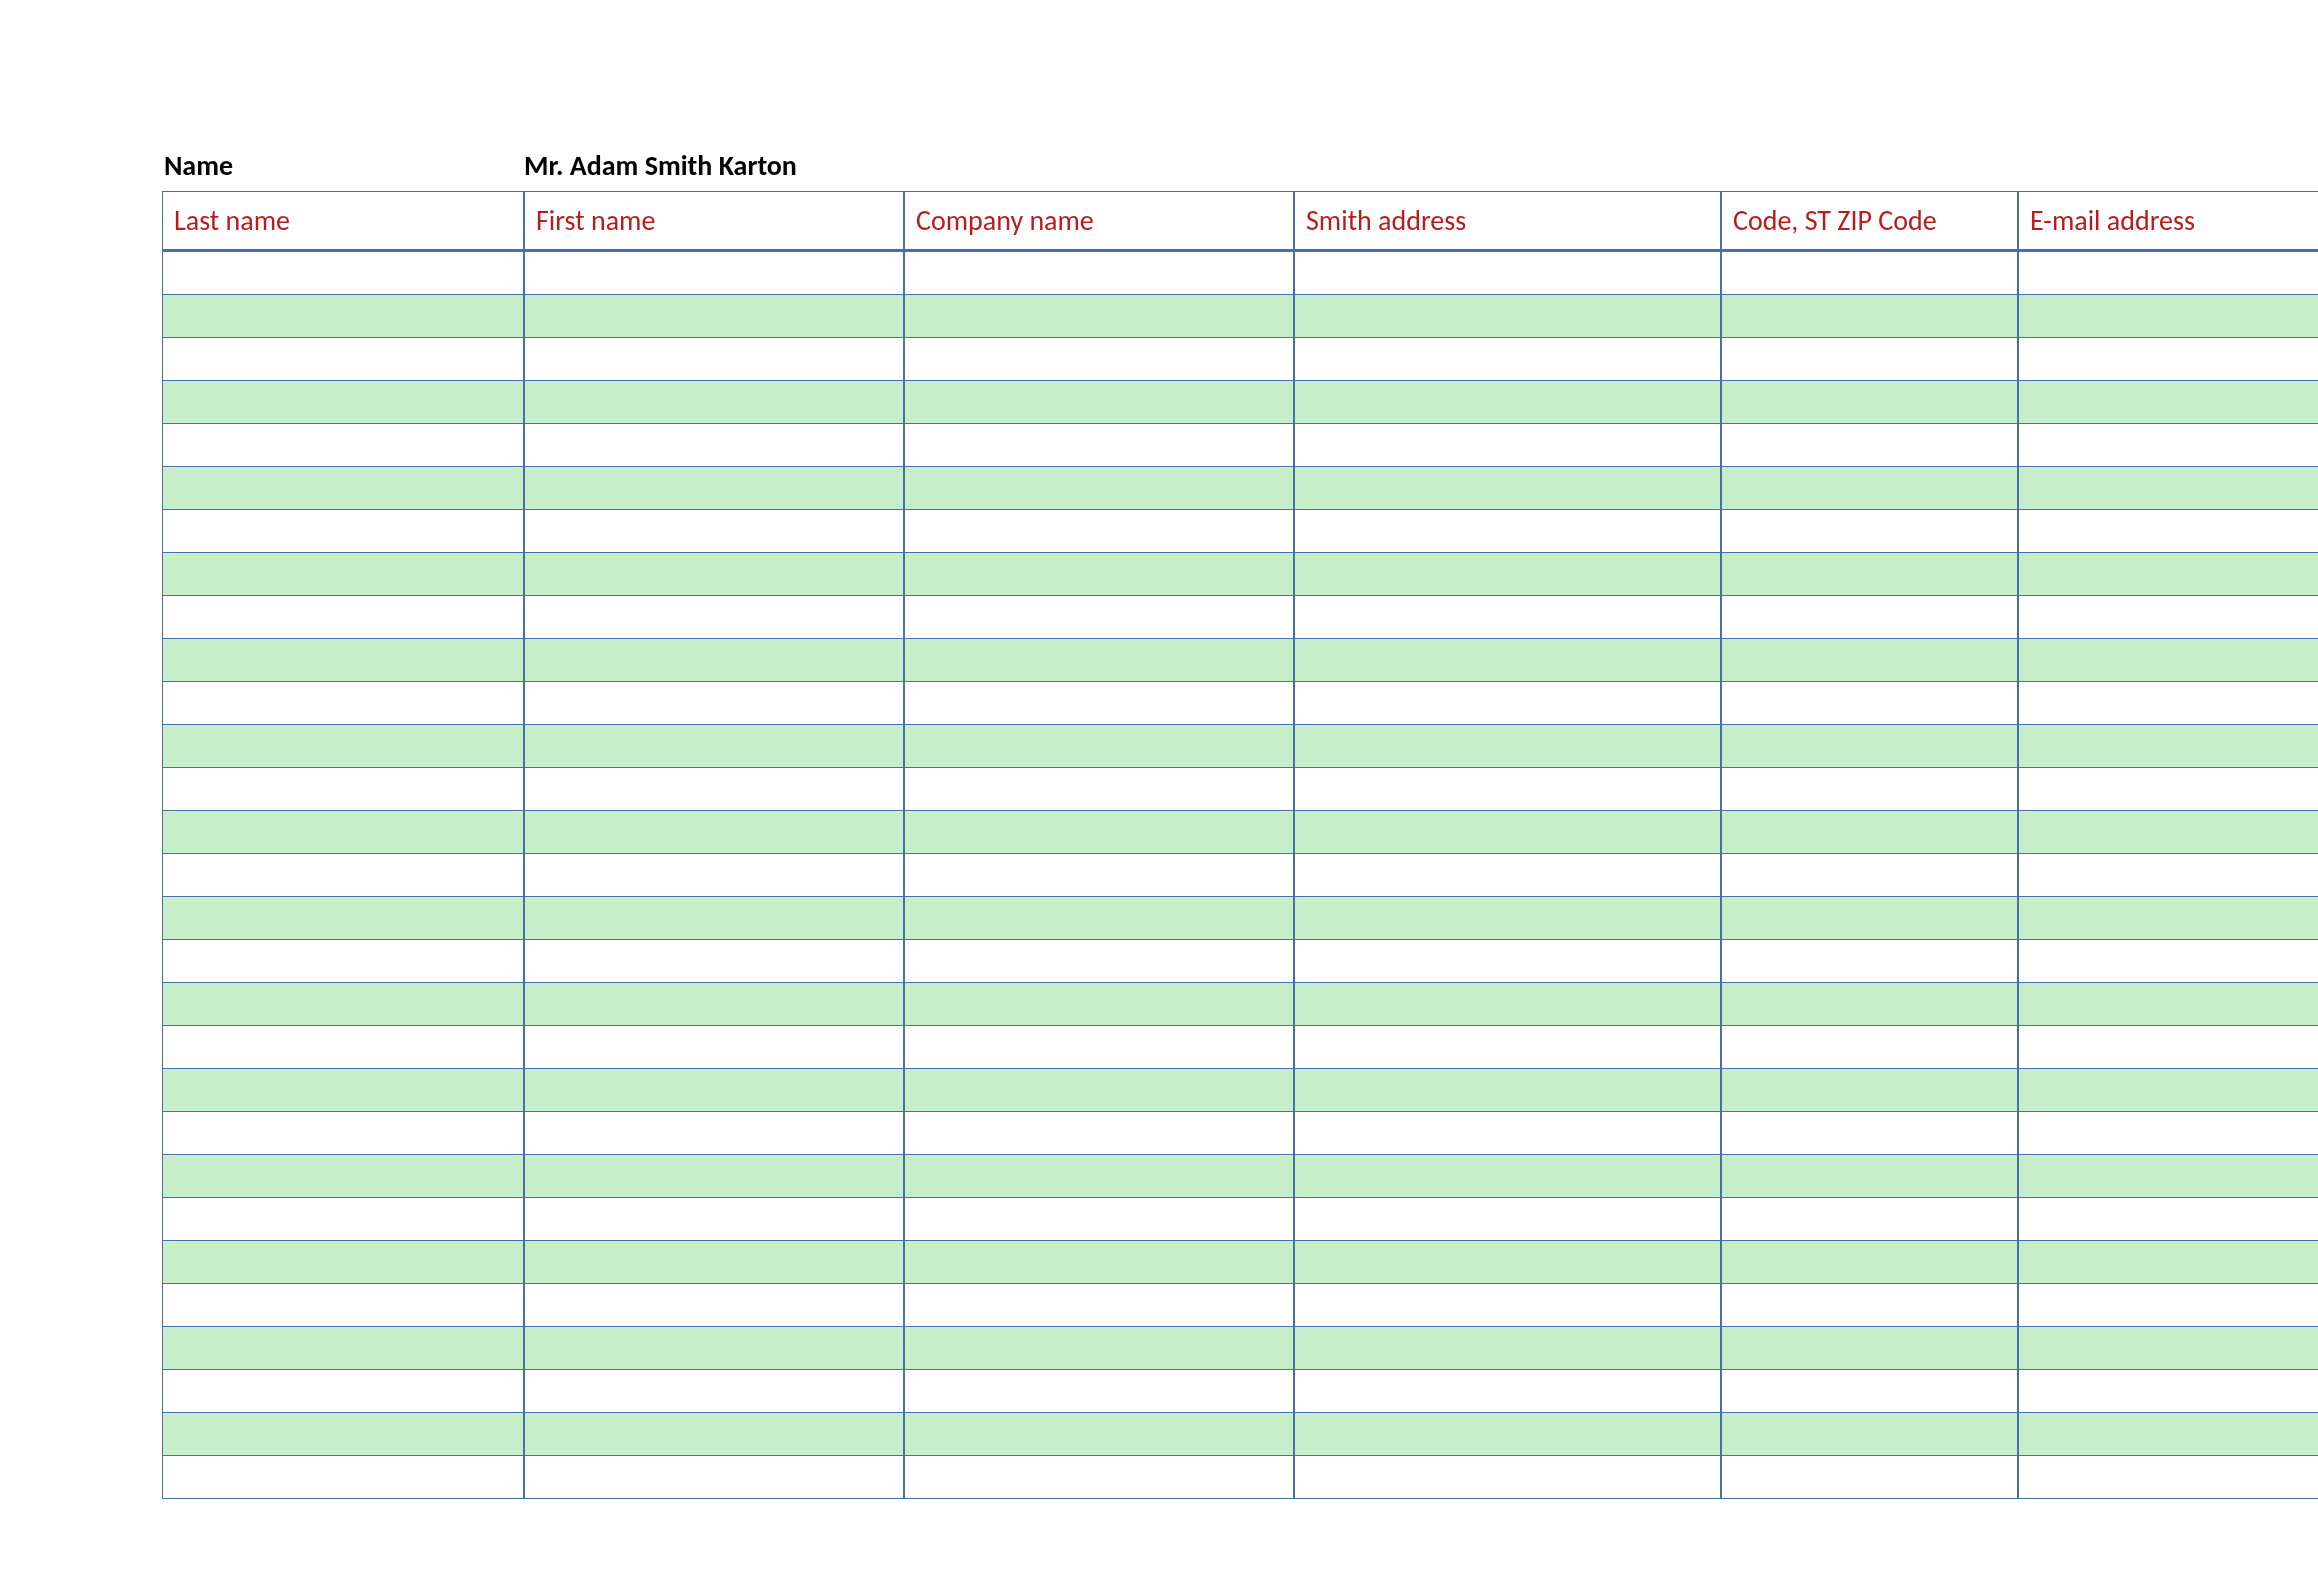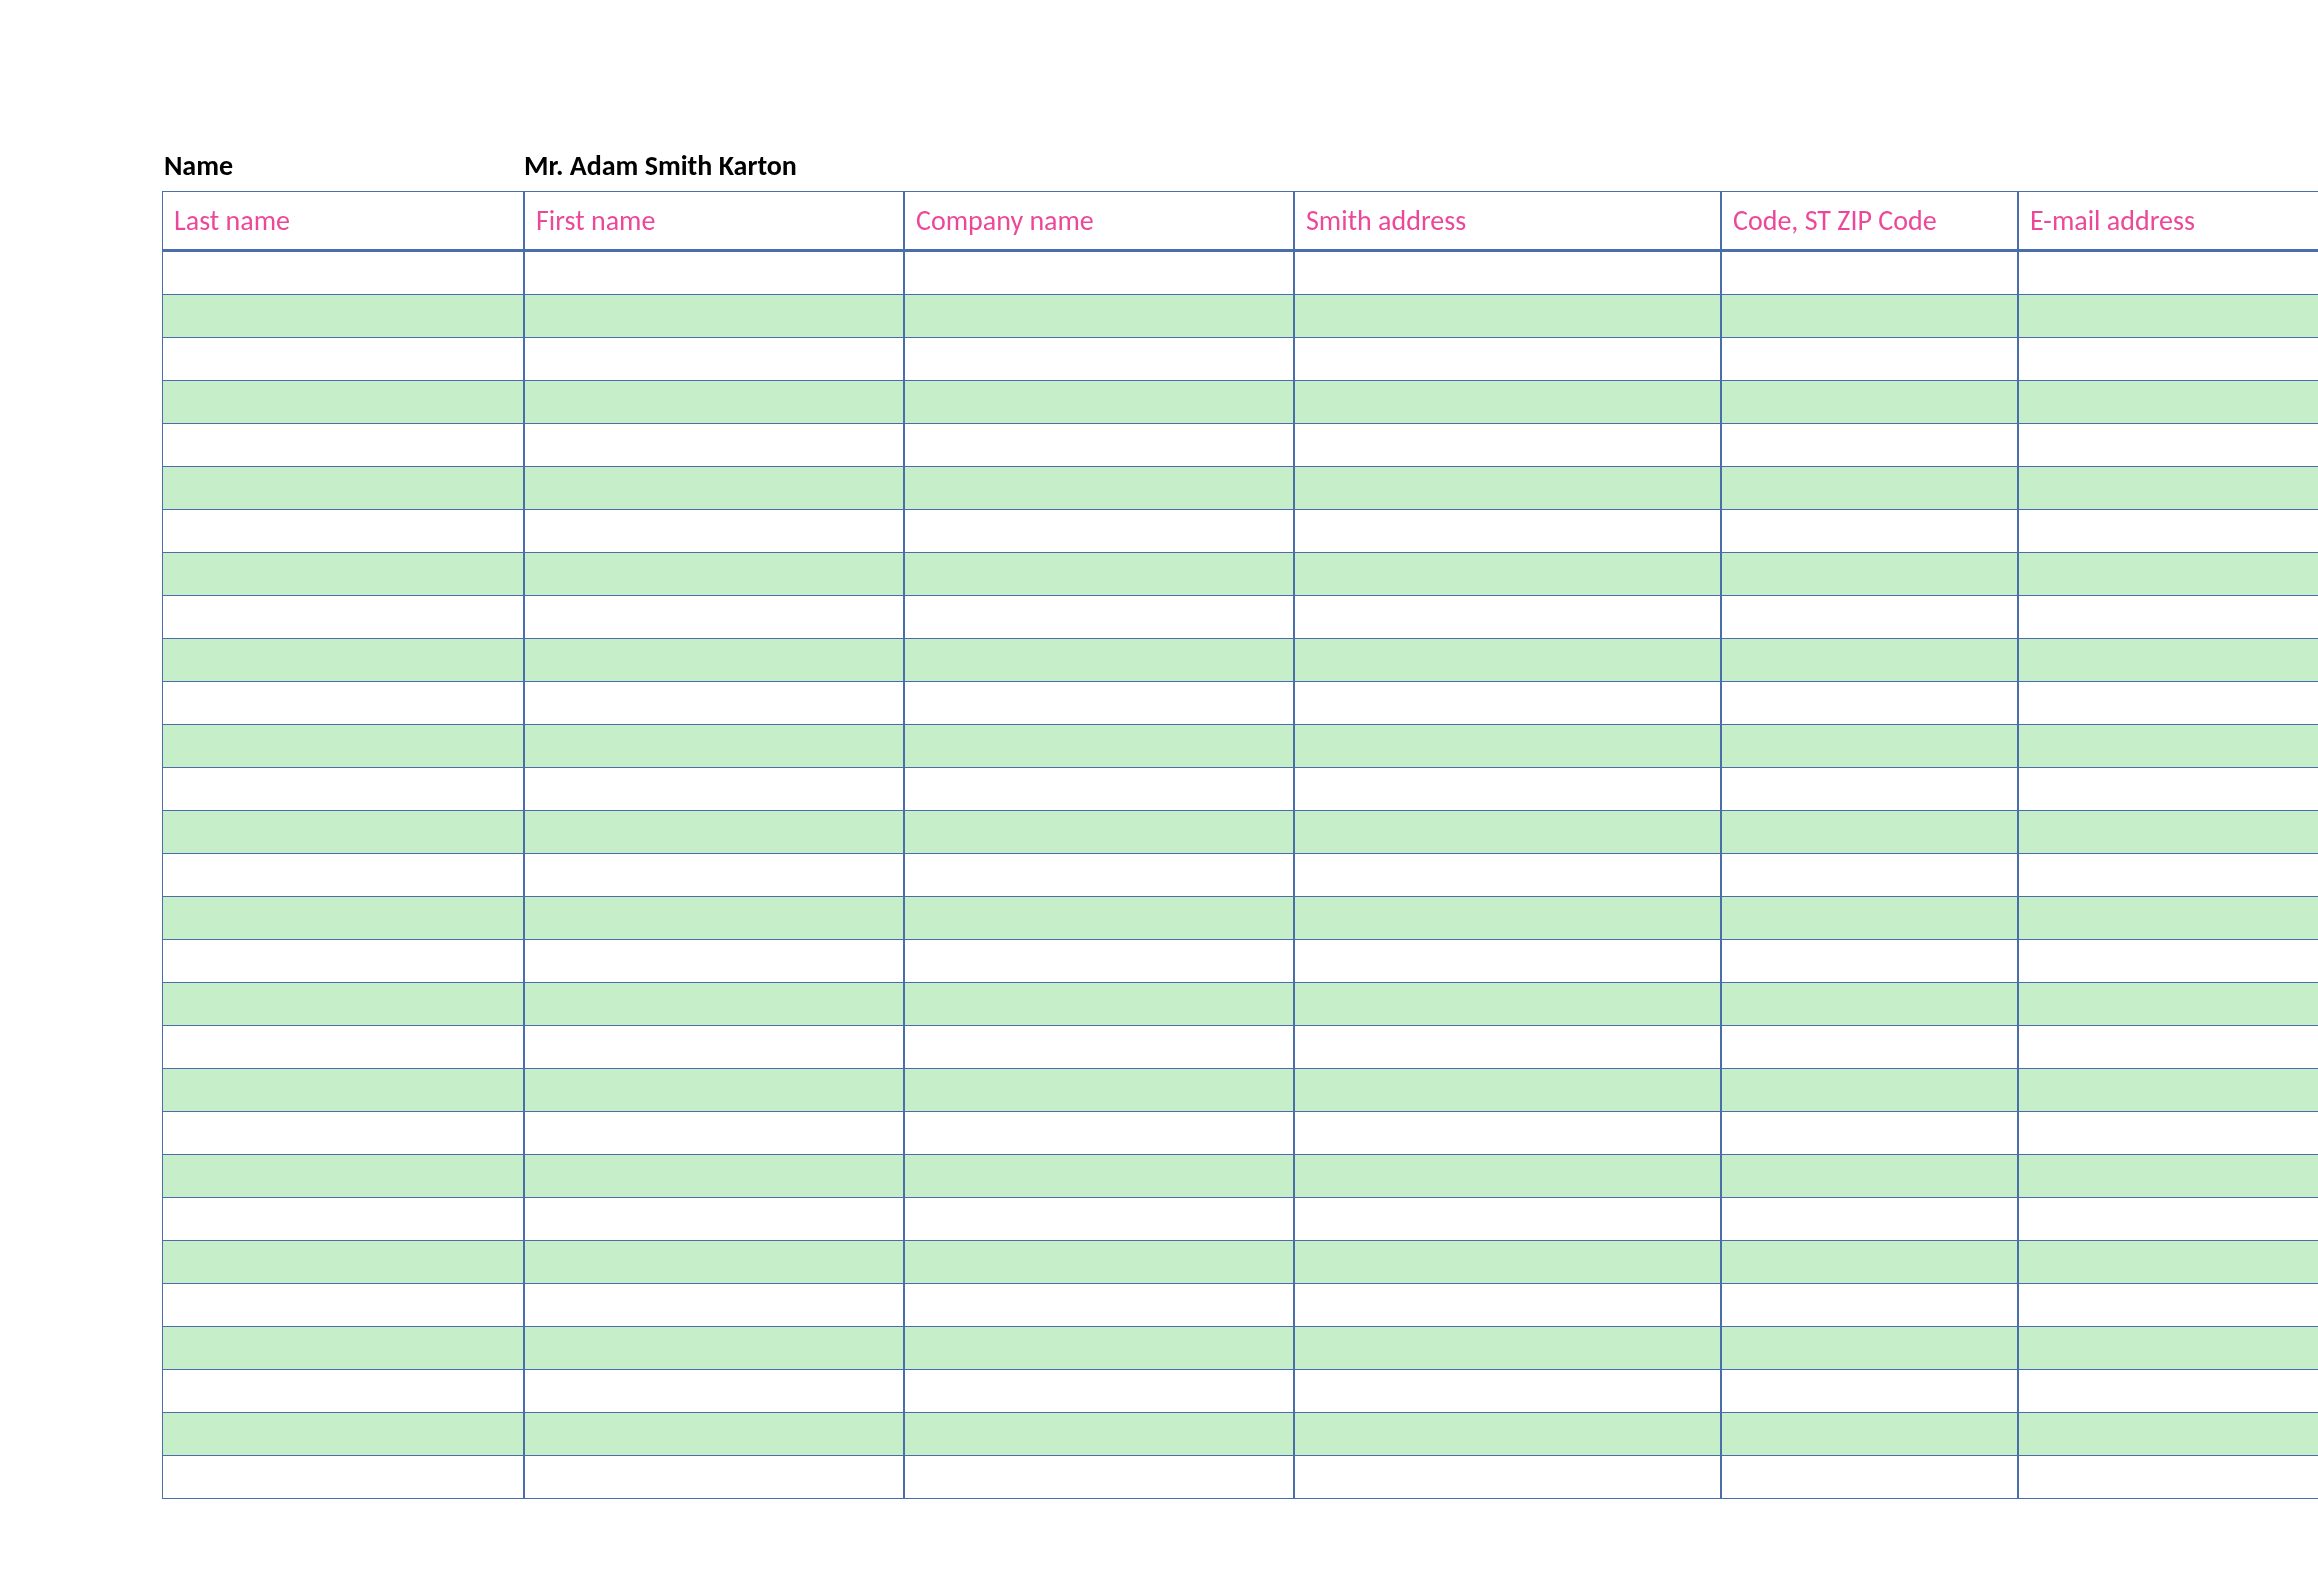--- a/index.html
+++ b/index.html
@@ -49,21 +49,21 @@
       border-collapse: separate;
       border-spacing: 0;
       width: 2161px;
       table-layout: fixed;
     }
     thead th {
       font-family: Calibri, Arial, sans-serif;
       font-size: 28px;
       font-weight: 400;
       text-align: left;
-      color: #ec4899;
+      color: #b91c1c;
       background: #ffffff;
       padding: 11px 9.3px 11px 11px;
       border-left: 1.9px solid #4a6ea9;
       border-right: 1.9px solid #4a6ea9;
       border-bottom: 3.7px solid #4a6ea9;
       height: 52px;
     }
     thead th:first-child {
       border-left: 1.9px solid #4a6ea9;
     }

